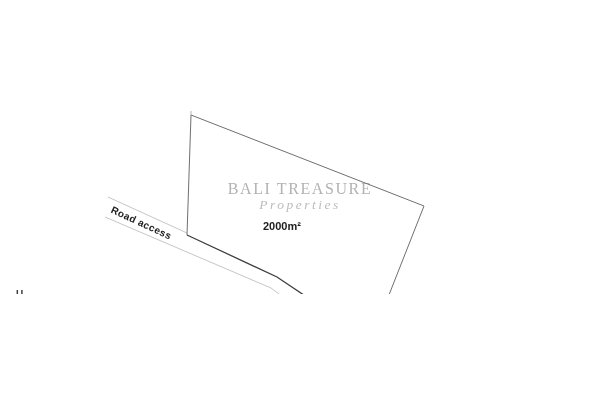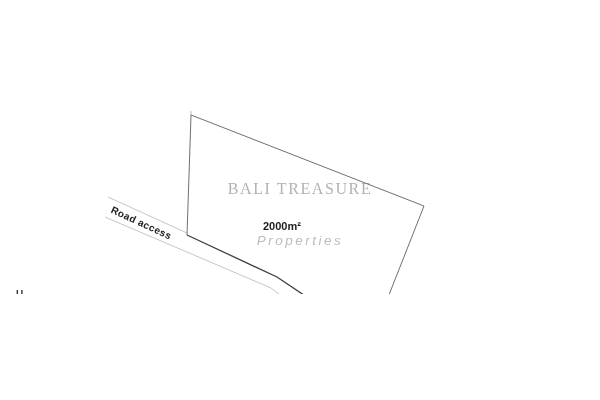--- a/index.html
+++ b/index.html
@@ -20,28 +20,27 @@
     font-size:16px;
     letter-spacing:1.6px;
     color:#b2b2b2;
     white-space:nowrap;
     line-height:1;
   }
   .wm-sub{
     position:absolute;
     left:300px;top:198px;
     transform:translateX(-50%);
-    font-family:Liberation Sans, sans-serif;
+    font-family:Liberation Serif, serif;
     font-style:italic;
     font-size:13.5px;
     letter-spacing:2.5px;
     color:#bcbcbc;
     white-space:nowrap;
     line-height:1;
-    margin-top:36px;
   }
   
   #plan-svg{position:absolute;left:0;top:0;}
   
   .area-label{
     position:absolute;
     left:263px;top:220px;
     font-size:11px;
     font-weight:700;
     color:#1c1c1c;

